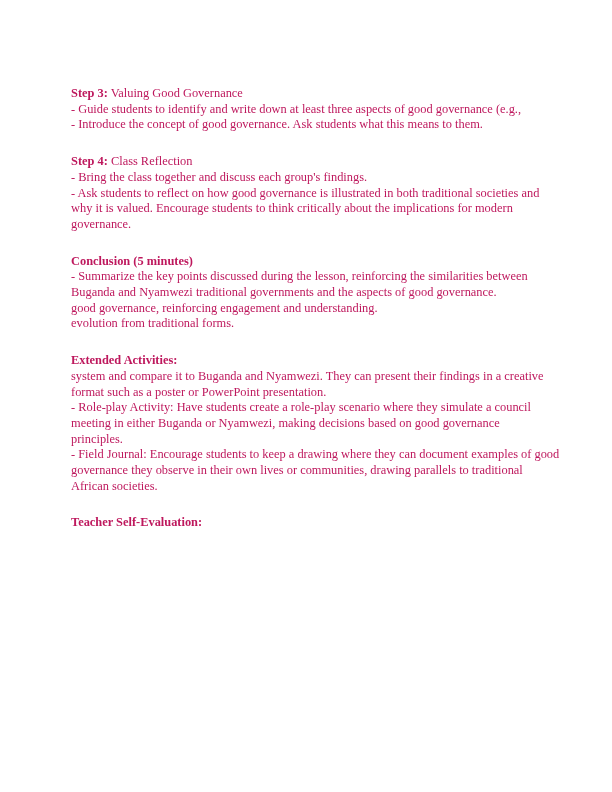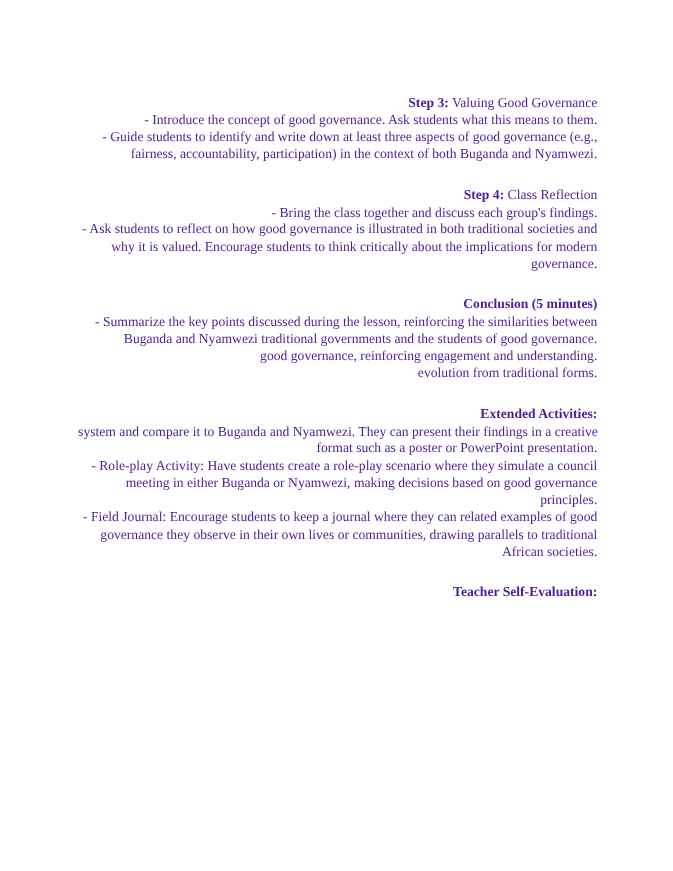--- a/index.html
+++ b/index.html
@@ -15,43 +15,41 @@
     overflow: hidden;
   }
   .content {
     position: absolute;
     left: 71px;
     top: 86px;
     width: 472px;
     font-family: "Liberation Serif", serif;
     font-size: 12.4px;
     line-height: 15.7px;
-    color: #4c1d95;
-    text-align: right;
+    color: #be185d;
   }
   .block + .block { margin-top: 21px; }
   .block.gap-large { }
   .line { white-space: nowrap; }
   .heading-bold { font-weight: bold; }
   .heading-rest { font-weight: normal; }
 </style>
 </head>
 <body>
 
 <div class="page">
   <div class="content">
 
       <div class="block">
         <div class="line">
           <span class="heading-bold">Step 3:</span><span class="heading-rest"> Valuing Good Governance</span>
         </div>
         <div>
+          <div class="line">- Guide students to identify and write down at least three aspects of good governance (e.g.,</div>
           <div class="line">- Introduce the concept of good governance. Ask students what this means to them.</div>
-          <div class="line">- Guide students to identify and write down at least three aspects of good governance (e.g.,</div>
-          <div class="line">fairness, accountability, participation) in the context of both Buganda and Nyamwezi.</div>
         </div>
       </div>
 
       <div class="block">
         <div class="line">
           <span class="heading-bold">Step 4:</span><span class="heading-rest"> Class Reflection</span>
         </div>
         <div>
           <div class="line">- Bring the class together and discuss each group's findings.</div>
           <div class="line">- Ask students to reflect on how good governance is illustrated in both traditional societies and</div>
@@ -59,37 +57,37 @@
           <div class="line">governance.</div>
         </div>
       </div>
 
       <div class="block">
         <div class="line">
           <span class="heading-bold">Conclusion (5 minutes)</span><span class="heading-rest"></span>
         </div>
         <div>
           <div class="line">- Summarize the key points discussed during the lesson, reinforcing the similarities between</div>
-          <div class="line">Buganda and Nyamwezi traditional governments and the students of good governance.</div>
+          <div class="line">Buganda and Nyamwezi traditional governments and the aspects of good governance.</div>
           <div class="line">good governance, reinforcing engagement and understanding.</div>
           <div class="line">evolution from traditional forms.</div>
         </div>
       </div>
 
       <div class="block">
         <div class="line">
           <span class="heading-bold">Extended Activities:</span><span class="heading-rest"></span>
         </div>
         <div>
           <div class="line">system and compare it to Buganda and Nyamwezi. They can present their findings in a creative</div>
           <div class="line">format such as a poster or PowerPoint presentation.</div>
           <div class="line">- Role-play Activity: Have students create a role-play scenario where they simulate a council</div>
           <div class="line">meeting in either Buganda or Nyamwezi, making decisions based on good governance</div>
           <div class="line">principles.</div>
-          <div class="line">- Field Journal: Encourage students to keep a journal where they can related examples of good</div>
+          <div class="line">- Field Journal: Encourage students to keep a drawing where they can document examples of good</div>
           <div class="line">governance they observe in their own lives or communities, drawing parallels to traditional</div>
           <div class="line">African societies.</div>
         </div>
       </div>
 
       <div class="block gap-large">
         <div class="line">
           <span class="heading-bold">Teacher Self-Evaluation:</span><span class="heading-rest"></span>
         </div>
         <div></div>

